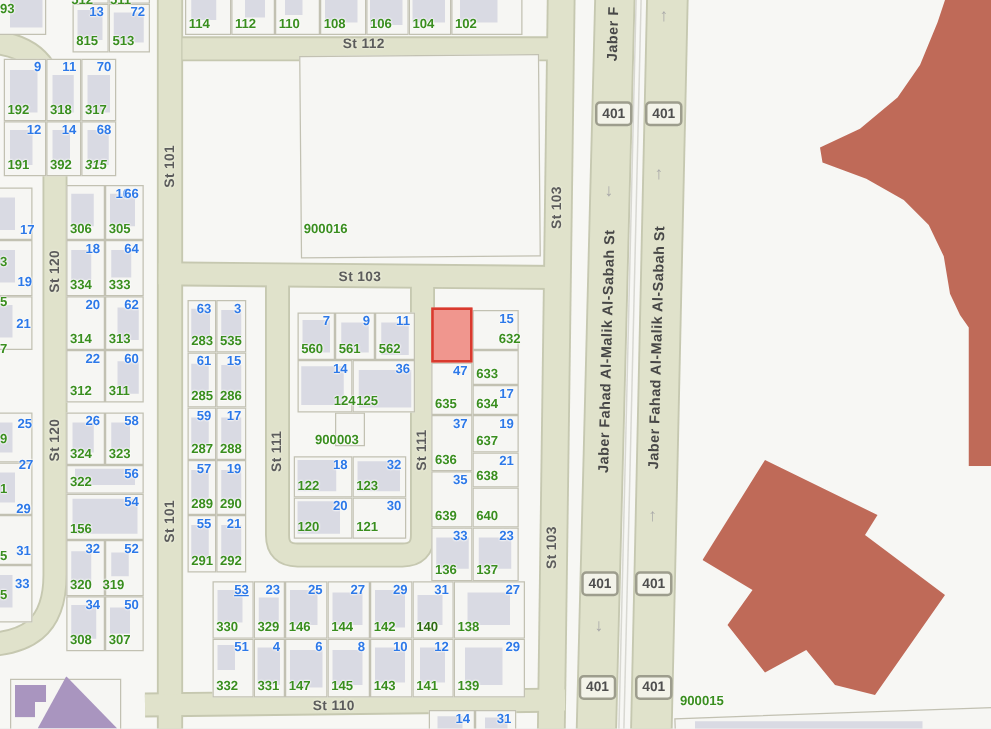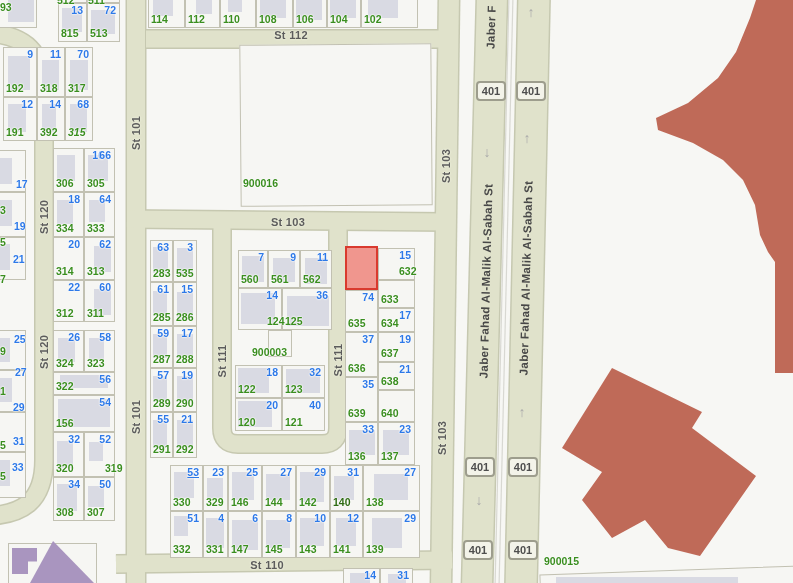--- a/index.html
+++ b/index.html
@@ -280,21 +280,21 @@
       <div class="lbl lg" style="left: 56px; top: 358px;">324</div>
       <div class="lbl lb" style="left: 53px; top: 332px; width: 27px;">26</div>
       <div class="lbl lg" style="left: 87px; top: 358px;">323</div>
       <div class="lbl lb" style="left: 84px; top: 332px; width: 27px;">58</div>
       <div class="lbl lg" style="left: 56px; top: 381px;">322</div>
       <div class="lbl lb" style="left: 53px; top: 374px; width: 58px;">56</div>
       <div class="lbl lg" style="left: 56px; top: 418px;">156</div>
       <div class="lbl lb" style="left: 53px; top: 397px; width: 58px;">54</div>
       <div class="lbl lg" style="left: 56px; top: 463px;">320</div>
       <div class="lbl lb" style="left: 53px; top: 434px; width: 27px;">32</div>
-      <div class="lbl lg" style="left: 105px; top: 463px;">319</div>
+      <div class="lbl lg" style="left: 82px; top: 463px;">319</div>
       <div class="lbl lb" style="left: 84px; top: 434px; width: 27px;">52</div>
       <div class="lbl lg" style="left: 56px; top: 507px;">308</div>
       <div class="lbl lb" style="left: 53px; top: 479px; width: 27px;">34</div>
       <div class="lbl lg" style="left: 87px; top: 507px;">307</div>
       <div class="lbl lb" style="left: 84px; top: 479px; width: 27px;">50</div>
       <div class="lbl lg" style="left: 153px; top: 268px;">283</div>
       <div class="lbl lb" style="left: 150px; top: 242px; width: 19px;">63</div>
       <div class="lbl lg" style="left: 176px; top: 268px;">535</div>
       <div class="lbl lb" style="left: 173px; top: 242px; width: 20px;">3</div>
       <div class="lbl lg" style="left: 153px; top: 312px;">285</div>
@@ -323,25 +323,25 @@
       <div class="lbl lb" style="left: 238px; top: 290px; width: 40px;">14</div>
       <div class="lbl lg" style="left: 285px; top: 316px;">125</div>
       <div class="lbl lb" style="left: 282px; top: 290px; width: 46px;">36</div>
       <div class="lbl lg" style="left: 238px; top: 384px;">122</div>
       <div class="lbl lb" style="left: 235px; top: 367px; width: 43px;">18</div>
       <div class="lbl lg" style="left: 285px; top: 384px;">123</div>
       <div class="lbl lb" style="left: 282px; top: 367px; width: 39px;">32</div>
       <div class="lbl lg" style="left: 238px; top: 417px;">120</div>
       <div class="lbl lb" style="left: 235px; top: 400px; width: 43px;">20</div>
       <div class="lbl lg" style="left: 285px; top: 417px;">121</div>
-      <div class="lbl lb" style="left: 282px; top: 400px; width: 39px;">40</div>
+      <div class="lbl lb" style="left: 282px; top: 400px; width: 39px;">30</div>
       <div class="lbl lsel" style="left: 348px; top: 276px;">631</div>
       <div class="lbl lb" style="left: 345px; top: 248px; width: 29px;">13</div>
       <div class="lbl lg" style="left: 348px; top: 318px;">635</div>
-      <div class="lbl lb" style="left: 345px; top: 292px; width: 29px;">74</div>
+      <div class="lbl lb" style="left: 345px; top: 292px; width: 29px;">47</div>
       <div class="lbl lg" style="left: 348px; top: 363px;">636</div>
       <div class="lbl lb" style="left: 345px; top: 334px; width: 29px;">37</div>
       <div class="lbl lg" style="left: 348px; top: 408px;">639</div>
       <div class="lbl lb" style="left: 345px; top: 379px; width: 29px;">35</div>
       <div class="lbl lg" style="left: 348px; top: 451px;">136</div>
       <div class="lbl lb" style="left: 345px; top: 424px; width: 29px;">33</div>
       <div class="lbl lg" style="left: 381px; top: 266px; padding-left: 18px;">632</div>
       <div class="lbl lb" style="left: 378px; top: 250px; width: 33px;">15</div>
       <div class="lbl lg" style="left: 381px; top: 294px;">633</div>
       <div class="lbl lg" style="left: 381px; top: 318px;">634</div>

